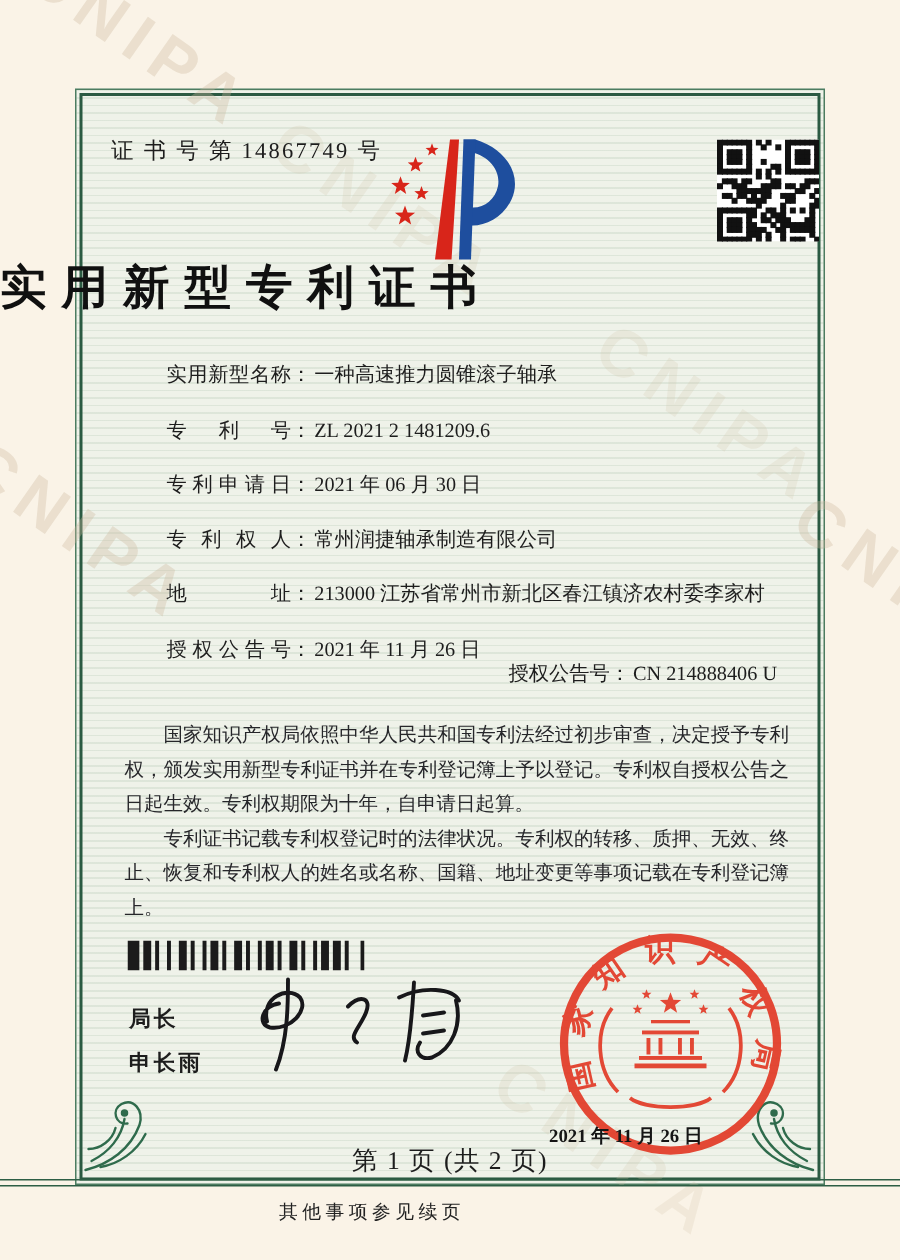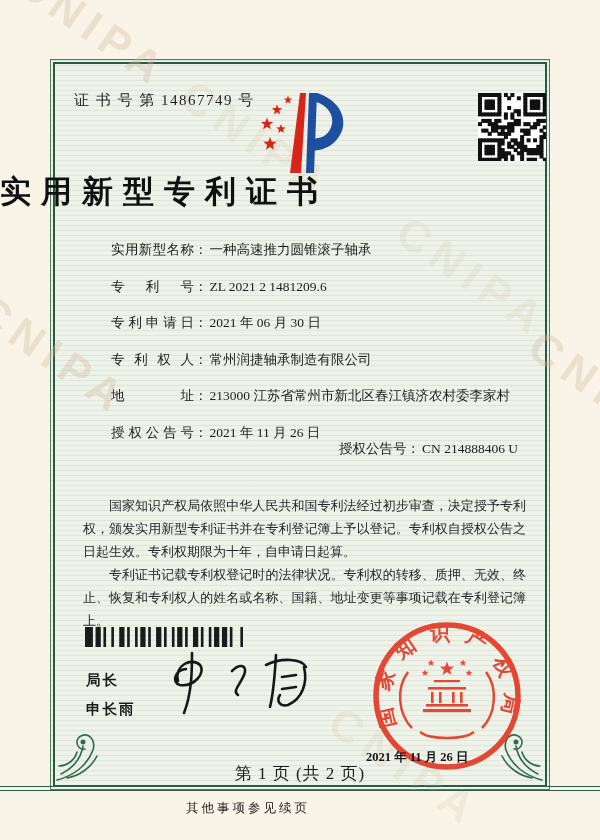--- a/index.html
+++ b/index.html
@@ -21,21 +21,21 @@
   .content{position:absolute;z-index:3;}
   .cert-no{left:74px;top:91px;font-size:15px;letter-spacing:1.5px;}
   .title{left:0;width:520px;top:171px;text-align:left;font-size:31px;
          font-weight:bold;letter-spacing:10px;color:#101010;}
   .fields{left:83px;top:241px;width:448px;font-size:13.5px;margin-left:28px;}
   .row{position:relative;margin-bottom:14.5px;height:22px;white-space:nowrap;}
   .lbl{display:inline-block;width:83px;text-align:justify;text-align-last:justify;
        vertical-align:top;}
   .val{padding-left:2px;}
   .g2{position:absolute;left:228px;top:16px;}
-  .paras{left:83px;top:494px;width:443px;font-size:13px;line-height:23px;
+  .paras{left:83px;top:478px;width:443px;font-size:13px;line-height:23px;
          text-align:justify;color:#26262a;}
   .paras p{margin:0;text-indent:2em;}
   .barcode{left:85px;top:627px;width:158px;height:20px;}
   .director{left:86px;top:666px;font-family:Liberation Sans, sans-serif;
             font-weight:600;font-size:14.5px;letter-spacing:2px;line-height:29px;}
   .sig{left:148px;top:645px;}
   .seal{left:367px;top:616px;width:160px;height:160px;z-index:3;}
   .seal-date{left:366px;top:749px;width:140px;font-size:12.5px;font-weight:bold;
              color:#151515;z-index:4;white-space:nowrap;}
   .pagenum{left:0;width:600px;top:762px;text-align:center;font-size:17px;

